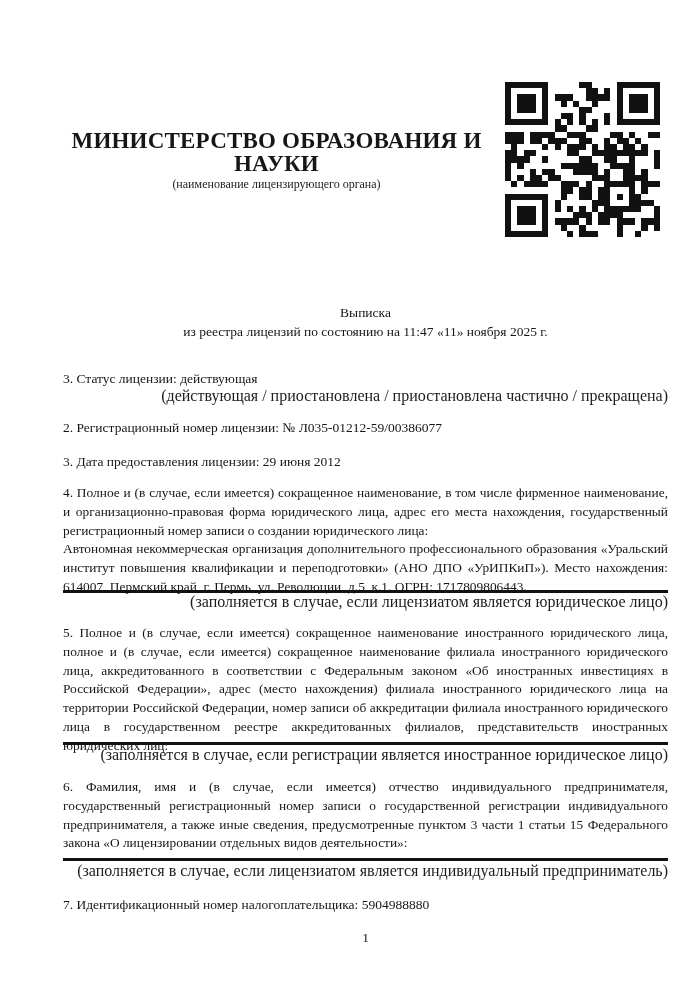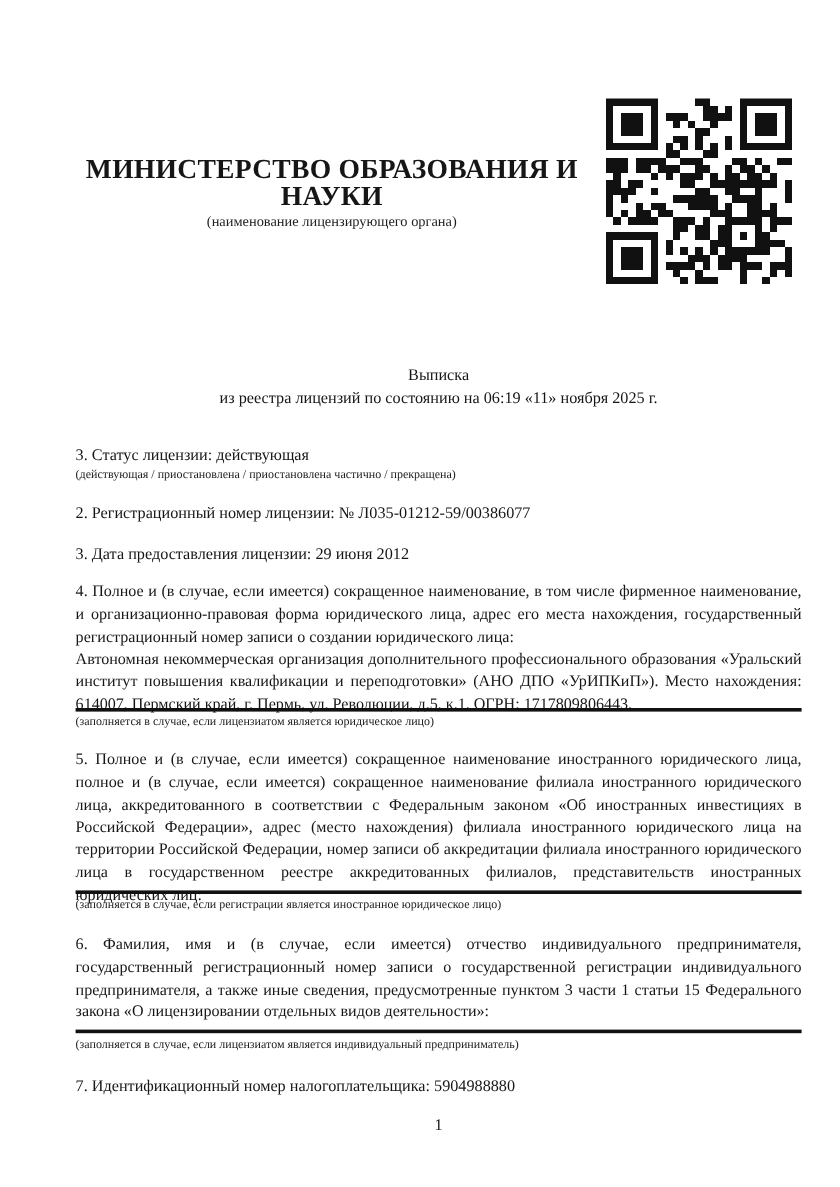--- a/index.html
+++ b/index.html
@@ -15,21 +15,21 @@
   .org-caption{font-size:12px;line-height:13px;margin-top:3px;color:#1c1c1c;}
   
   .qr{left:505px;top:82px;width:155px;height:155px;}
   
   .doc-title{left:63px;top:303px;width:605px;text-align:center;font-size:13.5px;line-height:19px;}
   
   .col{left:63px;width:605px;}
   .item{font-size:13.5px;line-height:19px;}
   .para{font-size:13.4px;line-height:18.8px;text-align:justify;}
   .para div{text-align:justify;}
-  .fieldcap{font-size:10px;line-height:13px;text-align:left;color:#1c1c1c;}
+  .fieldcap{font-size:16px;line-height:13px;text-align:right;color:#1c1c1c;}
   .rule{height:2.5px;background:#111;}
   .pagenum{left:63px;top:930px;width:605px;text-align:center;font-size:13.5px;}
   
   #item1{top:369px;}
   #cap1{top:389px;}
   #item2{top:418px;}
   #item3{top:452px;}
   #item4{top:484px;}
   #rule1{top:590px;}
   #cap4{top:595px;}
@@ -370,21 +370,21 @@
       <rect x="12" y="24" width="1" height="1"></rect>
       <rect x="13" y="24" width="1" height="1"></rect>
       <rect x="14" y="24" width="1" height="1"></rect>
       <rect x="18" y="24" width="1" height="1"></rect>
       <rect x="21" y="24" width="1" height="1"></rect>
     </g>
   </svg>
 
 <div class="abs doc-title">
   <div>Выписка</div>
-  <div>из реестра лицензий по состоянию на 06:19 «11» ноября 2025 г.</div>
+  <div>из реестра лицензий по состоянию на 11:47 «11» ноября 2025 г.</div>
 </div>
 
 <div id="item1" class="abs col item">3. Статус лицензии: действующая</div>
 <div id="cap1" class="abs col fieldcap">(действующая / приостановлена / приостановлена частично / прекращена)</div>
 
 <div id="item2" class="abs col item">2. Регистрационный номер лицензии: № Л035-01212-59/00386077</div>
 
 <div id="item3" class="abs col item">3. Дата предоставления лицензии: 29 июня 2012</div>
 
 <div id="item4" class="abs col para">

